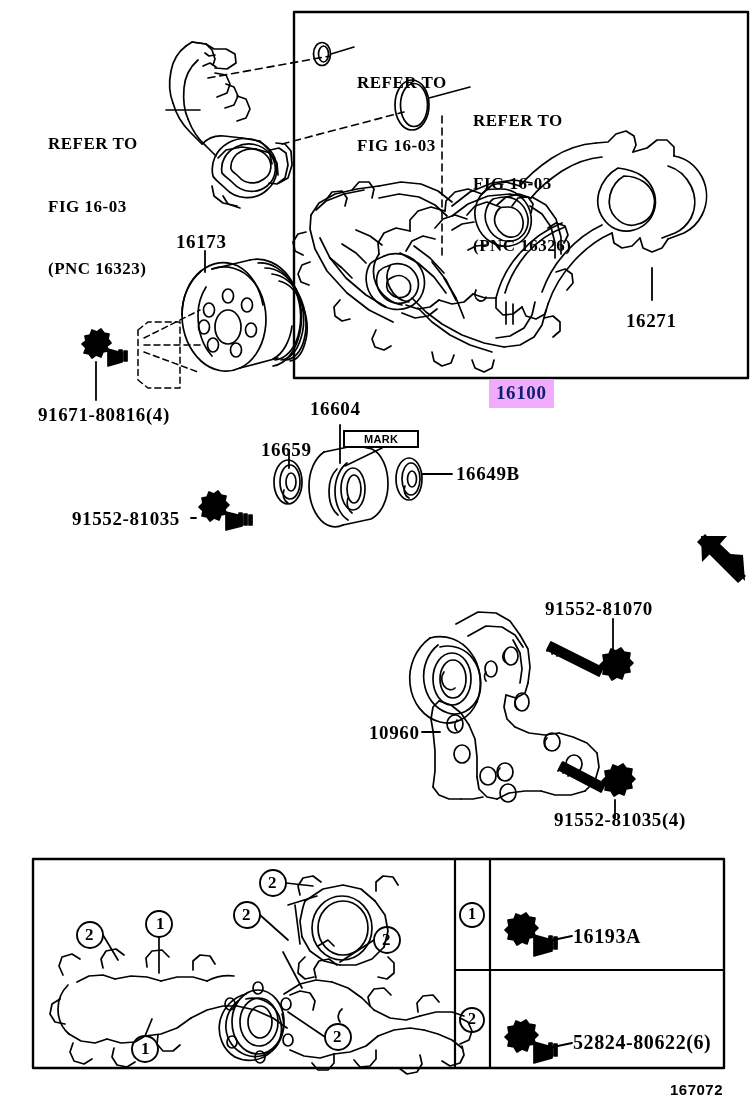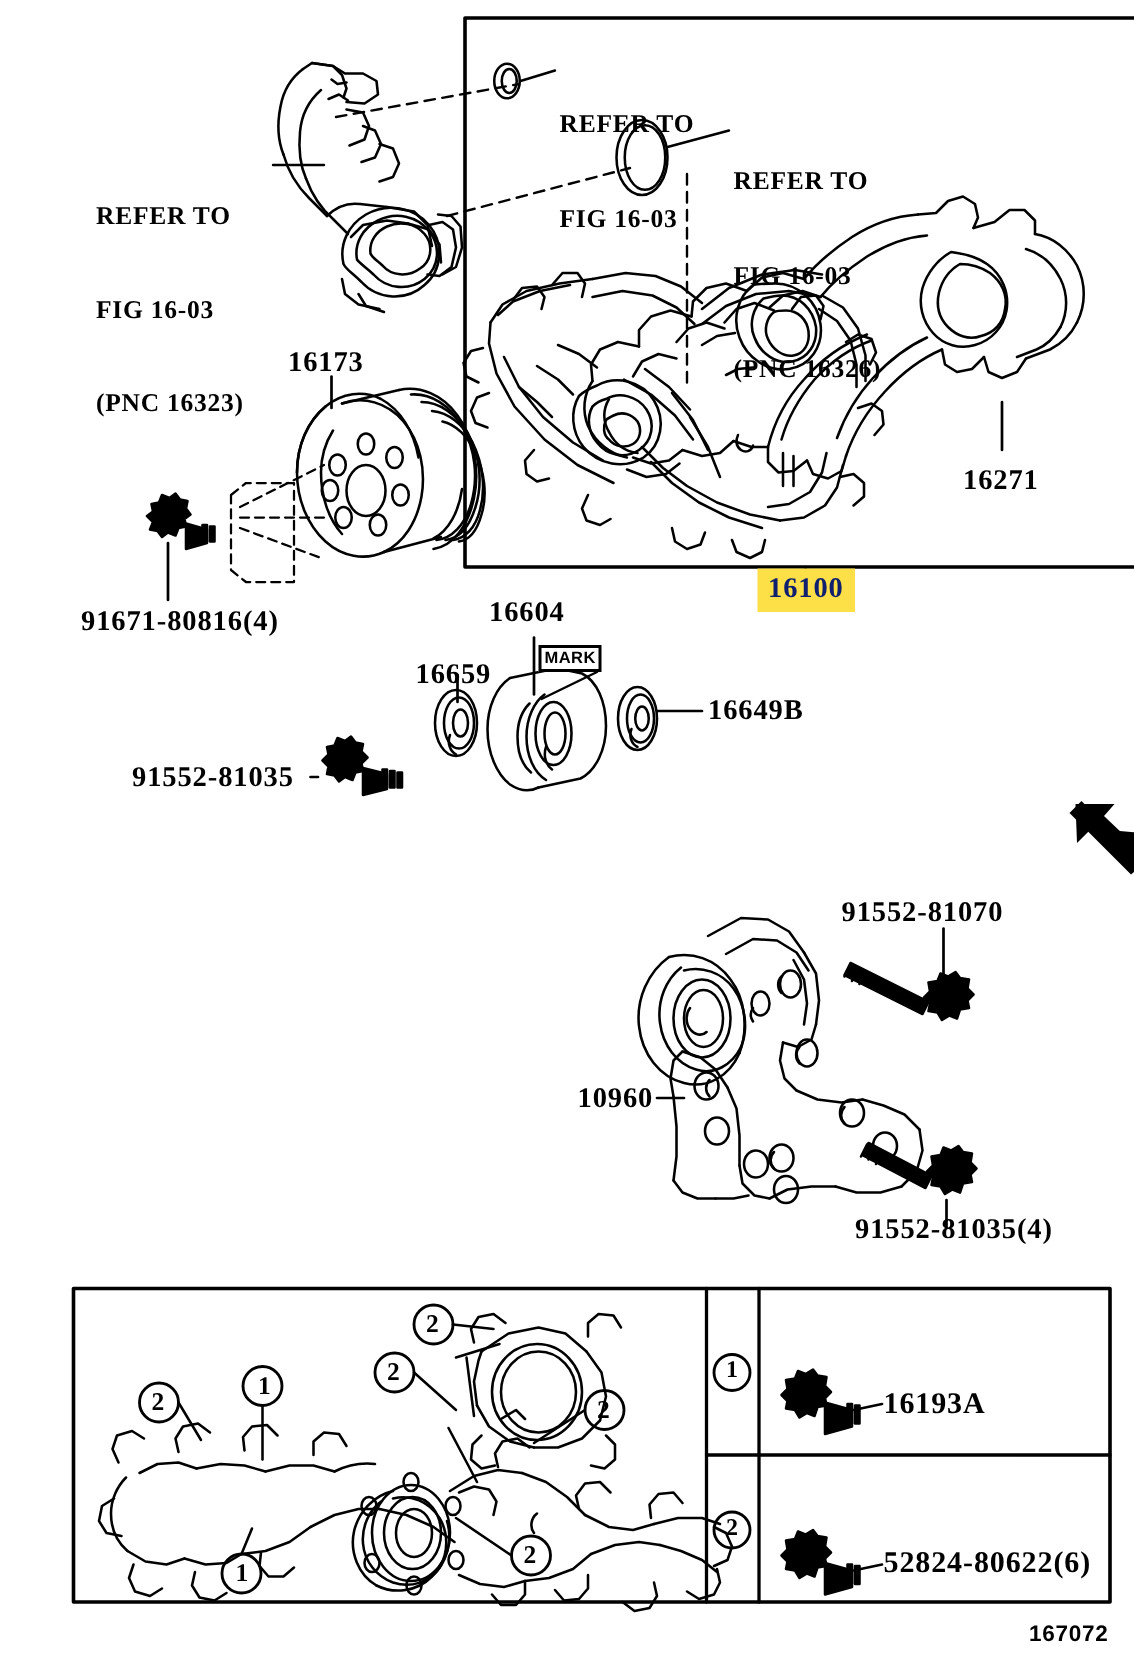--- a/index.html
+++ b/index.html
@@ -1,40 +1,40 @@
 <!DOCTYPE html>
 <html><head>
 <meta charset="utf-8">
 <style>
   html,body{margin:0;padding:0;background:#ffffff;}
   body{width:756px;height:1108px;position:relative;overflow:hidden;
        font-family:"Liberation Serif",serif;color:#000;}
-  .stage{position:absolute;left:16px;top:0;width:608px;height:1108px;}
+  .stage{position:absolute;left:0;top:0;width:608px;height:1108px;}
   svg.art{position:absolute;left:0;top:0;width:756px;height:1108px;overflow:visible;}
 
   .lbl{position:absolute;white-space:pre;font-family:"Liberation Serif",serif;
        font-weight:bold;color:#000;line-height:1.17;letter-spacing:0.4px;}
   .pnum{font-size:19px;font-weight:bold;letter-spacing:0.6px;}
   .refer{font-size:17px;font-weight:bold;letter-spacing:0.5px;line-height:1.22;}
 
-  .hl{position:absolute;background:#fde047;color:#10206E;font-weight:bold;
+  .hl{position:absolute;background:#f0abfc;color:#10206E;font-weight:bold;
       font-size:19px;letter-spacing:0.6px;padding:3px 7px 4px 7px;white-space:pre;
       font-family:"Liberation Serif",serif;}
 
   .jp{font-family:"DejaVu Sans",sans-serif;font-size:14px;font-weight:bold;
       letter-spacing:1px;}
   .vfs{font-family:"Liberation Sans",sans-serif;font-size:14.5px;font-weight:bold;
        letter-spacing:0.6px;}
 
   .figid{position:absolute;font-family:"Liberation Sans",sans-serif;font-size:15px;
          font-weight:bold;letter-spacing:0.5px;color:#000000;}
 
   .markbox{position:absolute;border:2px solid #000;background:#fff;
            font-family:"Liberation Sans",sans-serif;font-size:11px;font-weight:bold;
-           letter-spacing:0.3px;padding:1px 2px;line-height:1.1;}
+           letter-spacing:0.3px;padding:1px 19px;line-height:1.1;}
 
   .tblnum{position:absolute;font-family:"Liberation Serif",serif;font-weight:bold;
           font-size:20px;letter-spacing:0.6px;white-space:pre;}
 </style>
 </head>
 <body>
 
 <div class="stage">
 
   <svg class="art" viewBox="0 0 756 1108">

